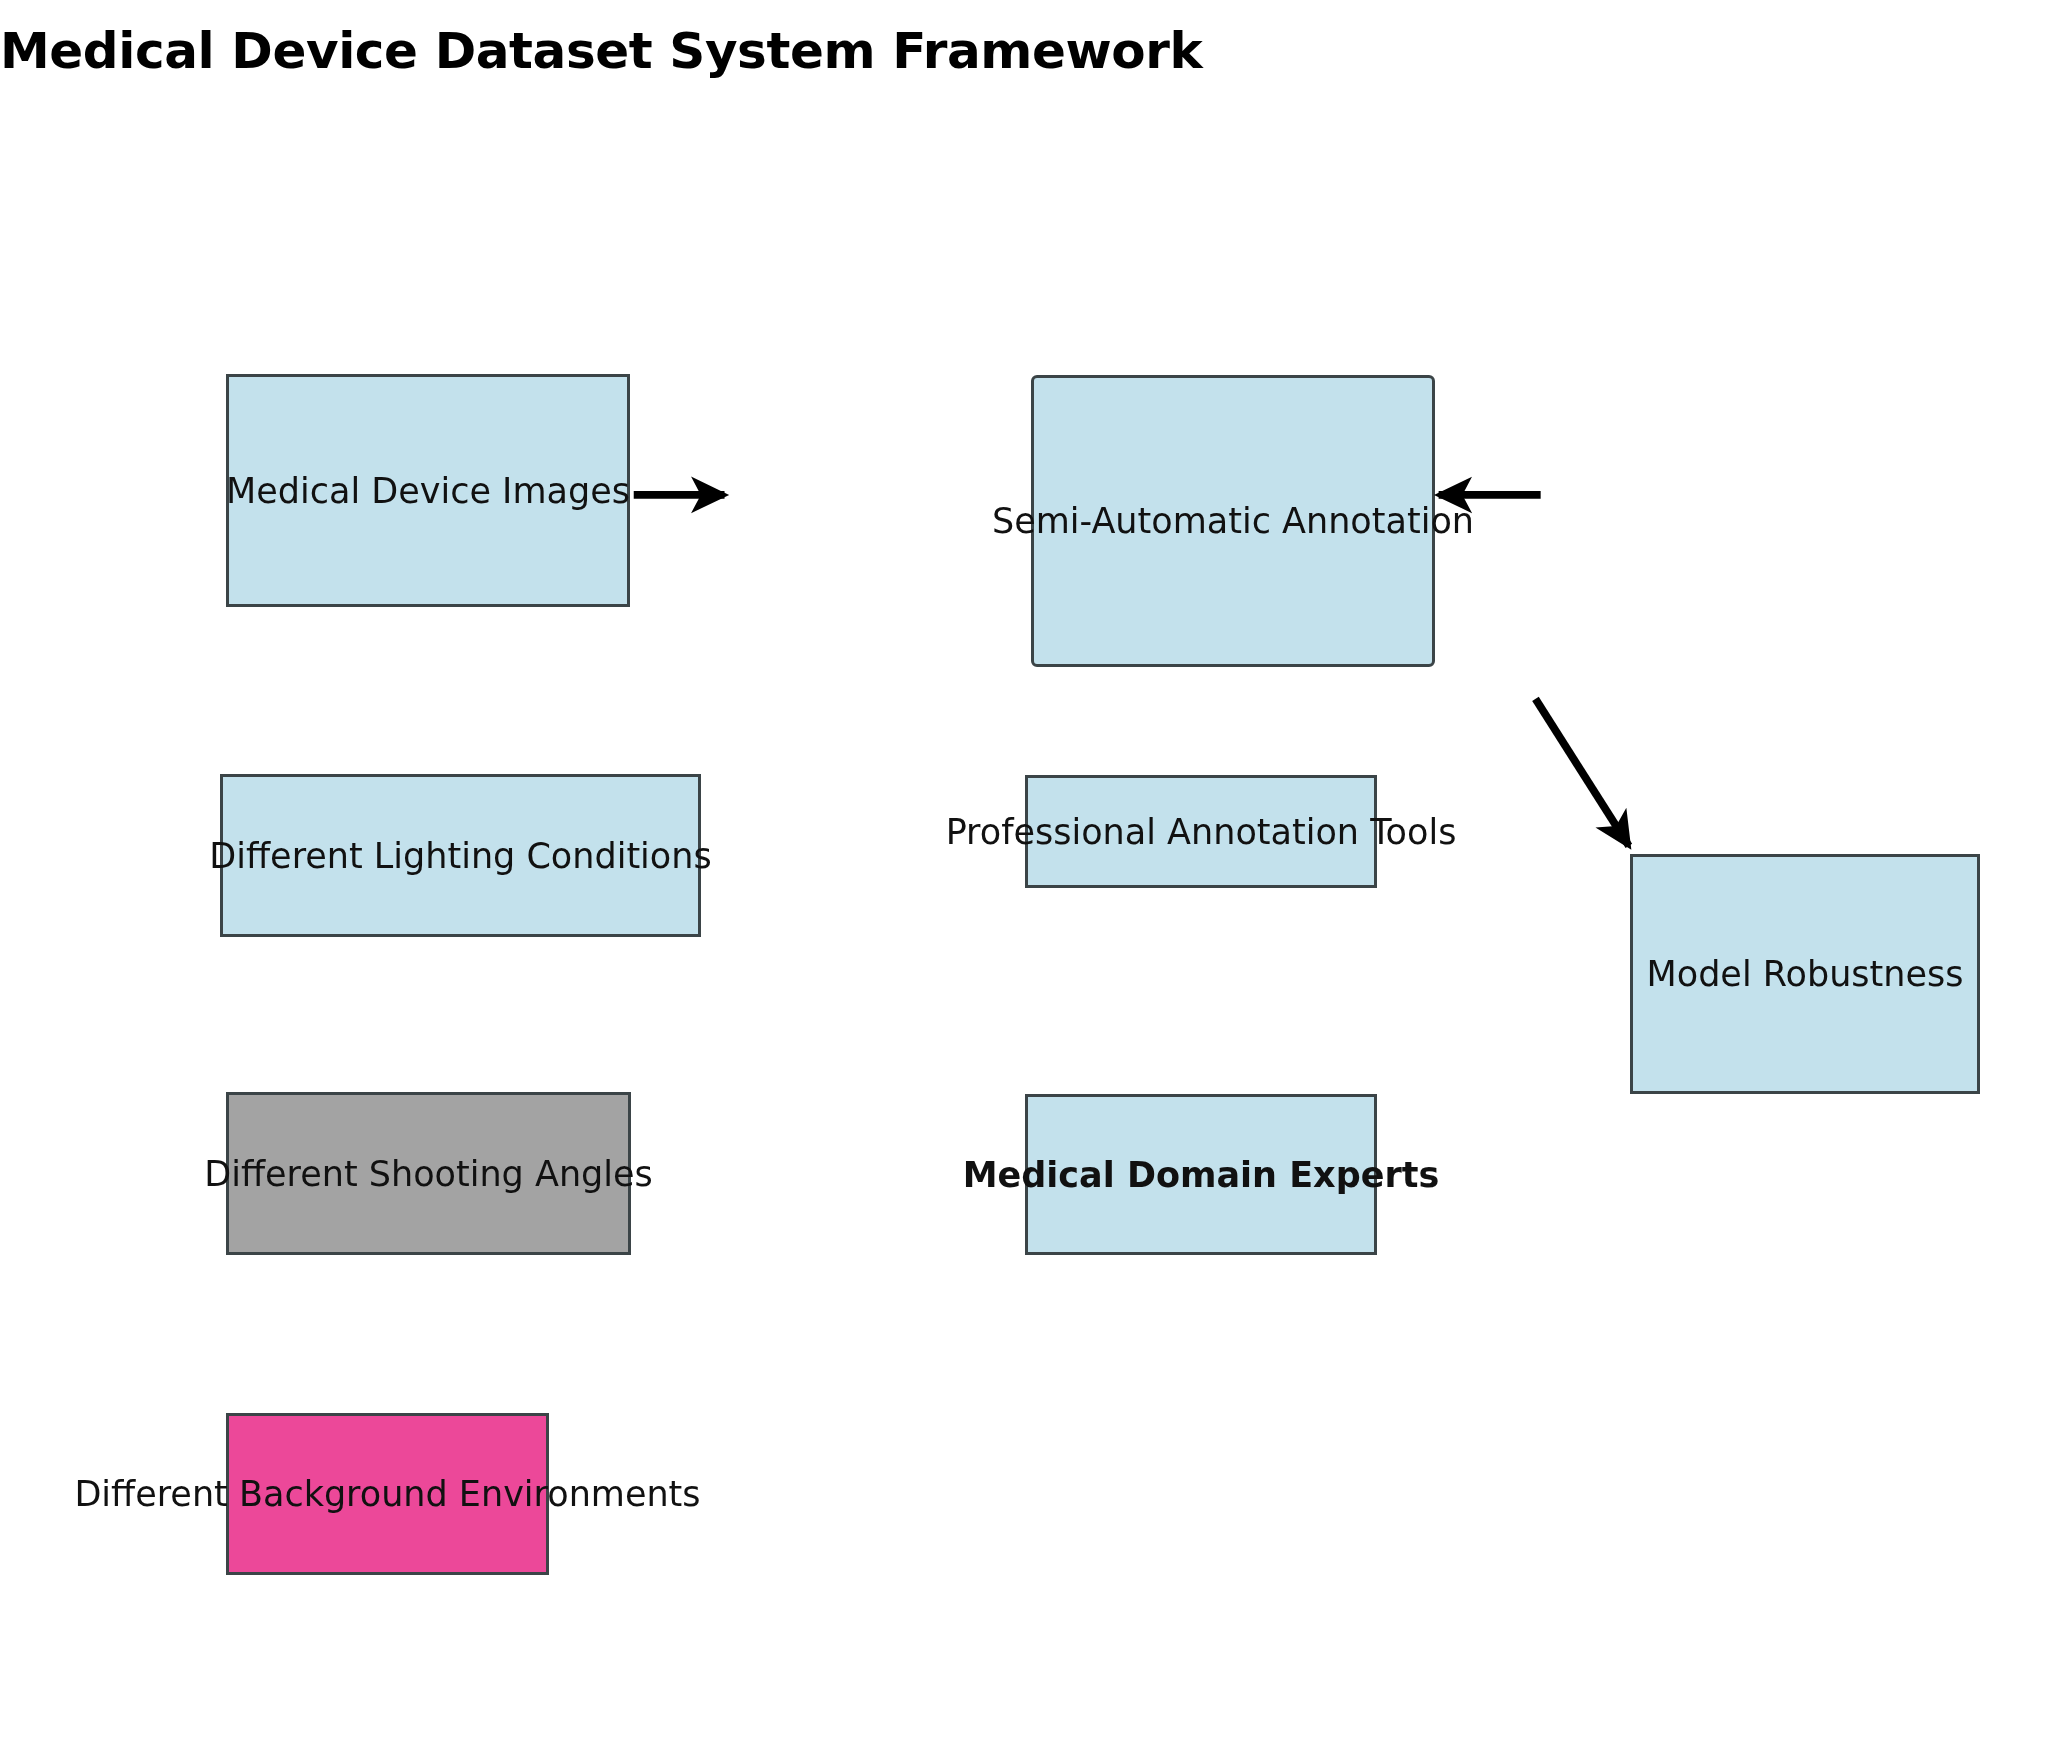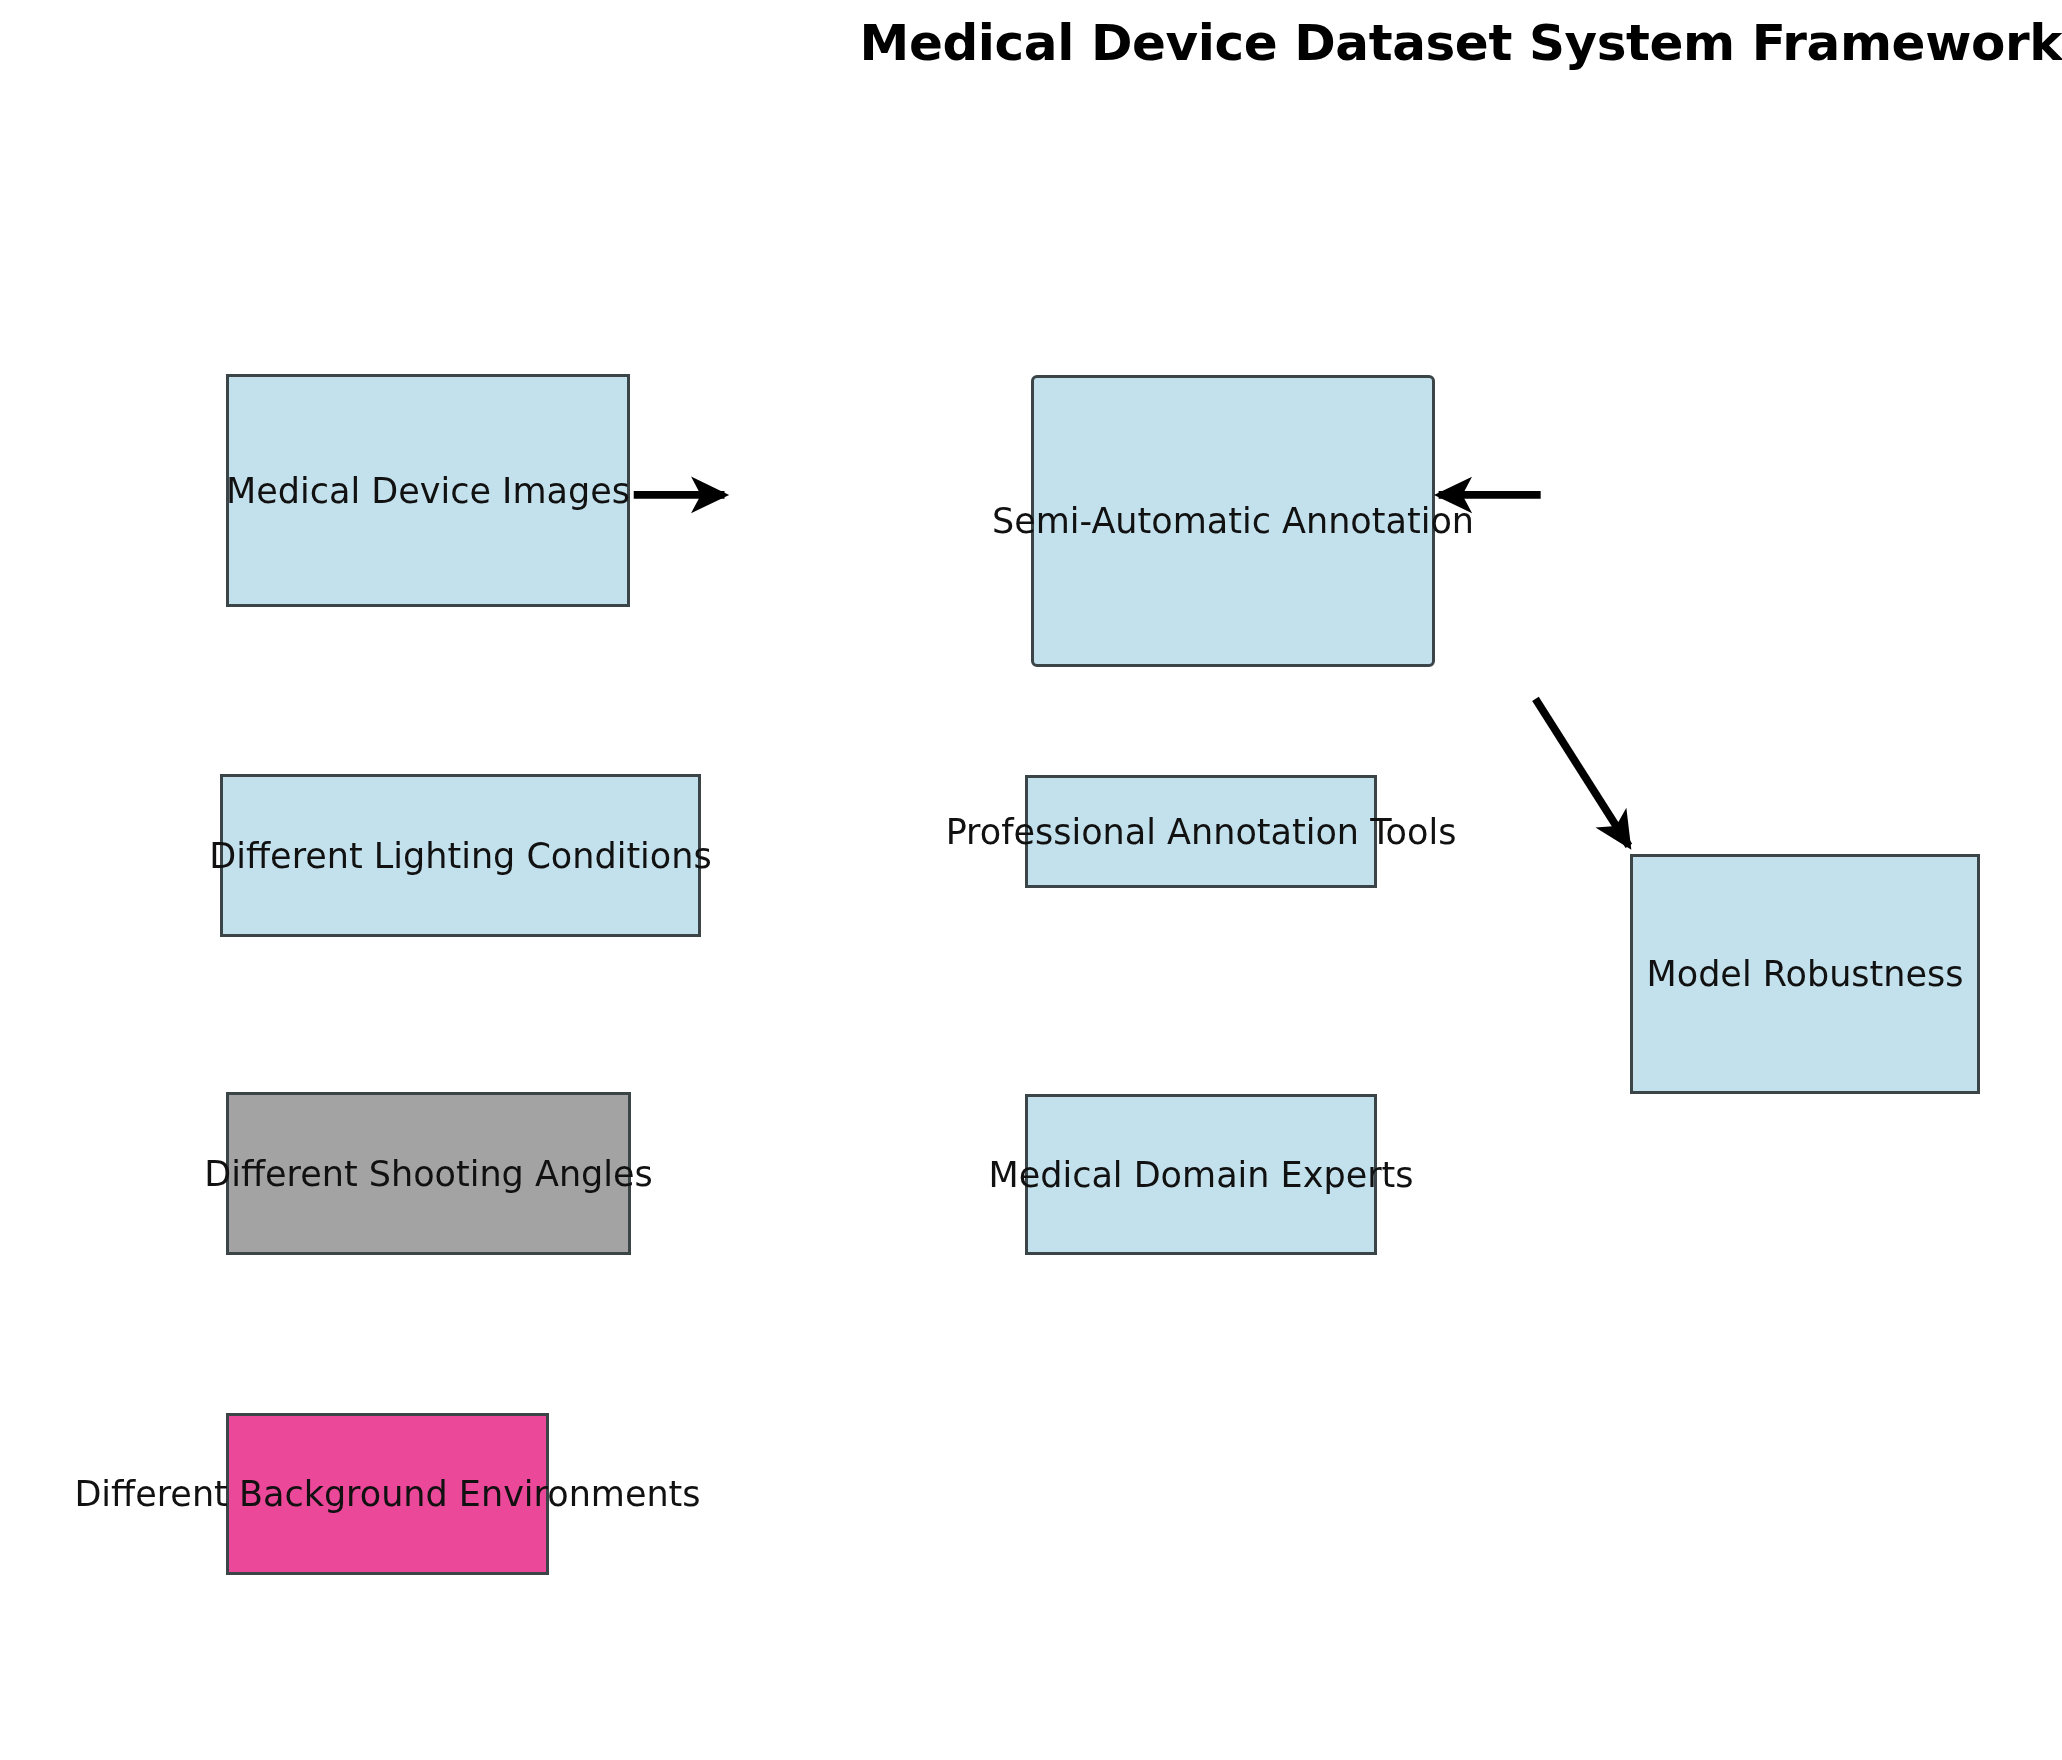--- a/index.html
+++ b/index.html
@@ -14,23 +14,23 @@
   #canvas {
     position: relative;
     width: 2062px;
     height: 1761px;
     background: #ffffff;
     overflow: hidden;
   }
   #diagram-title {
     position: absolute;
     left: 0;
-    top: 14px;
+    top: 22px;
     width: 2062px;
-    text-align: right;
+    text-align: left;
     font-family: "DejaVu Sans", sans-serif;
     font-weight: bold;
     font-size: 50px;
     letter-spacing: -0.4px;
     color: #000000;
     white-space: nowrap;
   }
   .node {
     position: absolute;
     box-sizing: border-box;
@@ -76,21 +76,21 @@
   </div>
   <div class="node" id="node-3" style="left: 1025px; top: 775px; width: 352px; height: 113px; background: rgb(195, 225, 236); border-color: rgb(59, 68, 71);">
     <span class="node-label">Professional Annotation Tools</span>
   </div>
   <div class="node" id="node-4" style="left: 1630px; top: 854px; width: 350px; height: 240px; background: rgb(195, 225, 236); border-color: rgb(59, 68, 71);">
     <span class="node-label">Model Robustness</span>
   </div>
   <div class="node" id="node-5" style="left: 226px; top: 1092px; width: 405px; height: 163px; background: #a3a3a3; border-color: rgb(59, 68, 71);">
     <span class="node-label">Different Shooting Angles</span>
   </div>
-  <div class="node" id="node-6" style="left: 1025px; top: 1094px; width: 352px; height: 161px; background: rgb(195, 225, 236); border-color: rgb(59, 68, 71);">
+  <div class="node" id="node-6" style="left: 1025px; top: 1094px; width: 352px; height: 161px; background: rgb(195, 225, 236); border-color: rgb(59, 68, 71); font-weight: bold;">
     <span class="node-label">Medical Domain Experts</span>
   </div>
   <div class="node" id="node-7" style="left: 226px; top: 1413px; width: 323px; height: 162px; background: #ec4899; border-color: rgb(59, 68, 71);">
     <span class="node-label">Different Background Environments</span>
   </div>
 
   <svg class="edge-layer" id="edge-layer" viewBox="0 0 2385 2036">
     <defs>
       <marker id="arrowhead" markerWidth="5.2" markerHeight="5.2" refX="4.3" refY="2.6" orient="auto" markerUnits="strokeWidth">
         <path d="M0,0.25 L4.9,2.6 L0,4.95 L1.25,2.6 Z" fill="#000000"></path>

